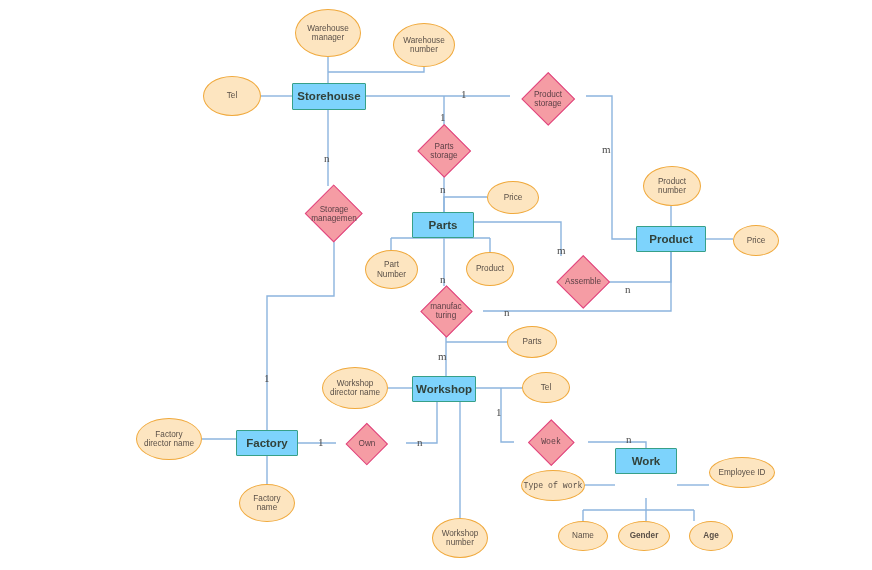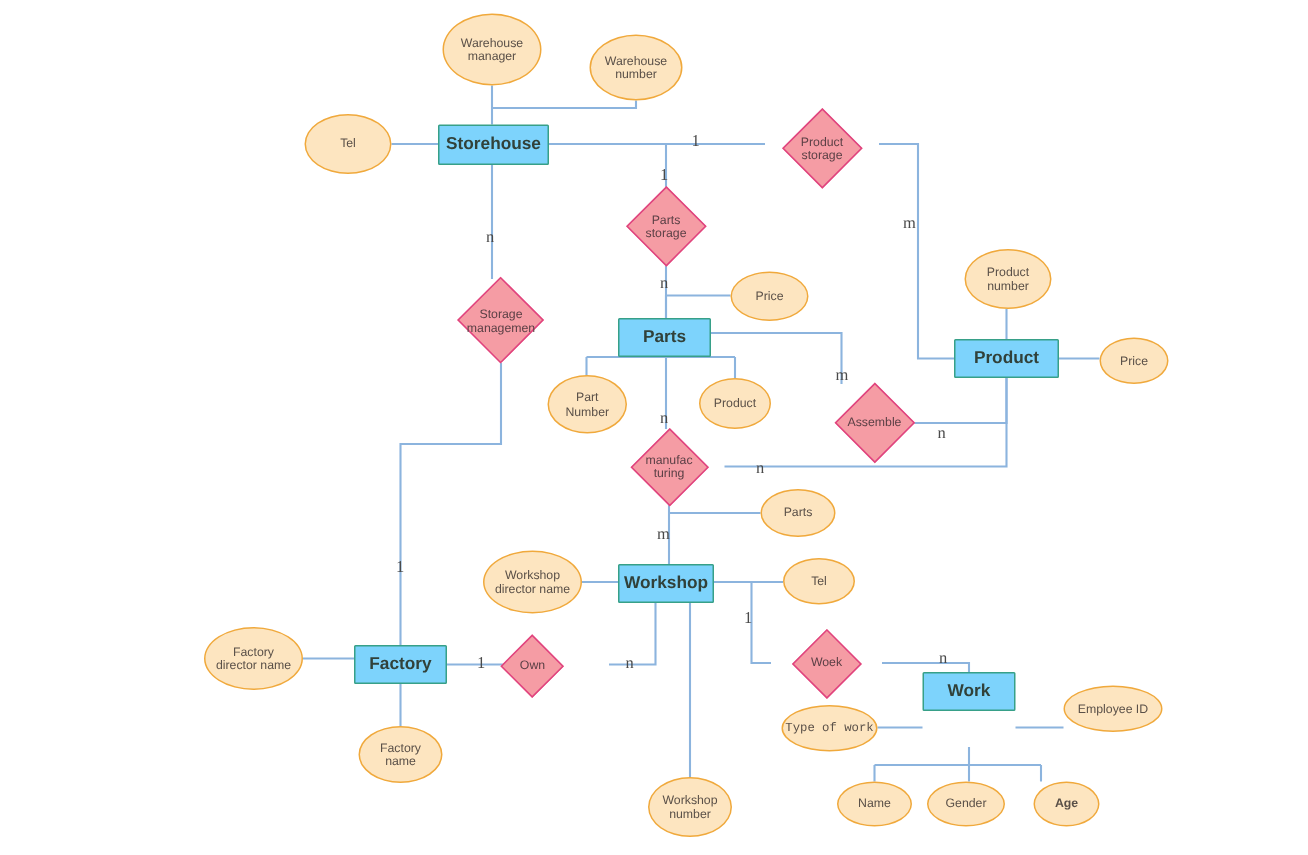--- a/index.html
+++ b/index.html
@@ -171,35 +171,35 @@
       <div class="node attr" style="left: 522px; top: 372px; width: 48px; height: 31px;">Tel</div>
       <div class="node attr" style="left: 432px; top: 518px; width: 56px; height: 40px;">Workshop
 number</div>
       <div class="node attr" style="left: 136px; top: 418px; width: 66px; height: 42px;">Factory
 director name</div>
       <div class="node attr" style="left: 239px; top: 484px; width: 56px; height: 38px;">Factory
 name</div>
       <div class="node attr" style="left: 521px; top: 470px; width: 64px; height: 31px; font-family: Liberation Mono, monospace;">Type of work</div>
       <div class="node attr" style="left: 709px; top: 457px; width: 66px; height: 31px;">Employee ID</div>
       <div class="node attr" style="left: 558px; top: 521px; width: 50px; height: 30px;">Name</div>
-      <div class="node attr" style="left: 618px; top: 521px; width: 52px; height: 30px;">Gender</div>
+      <div class="node attr" style="left: 618px; top: 521px; width: 52px; height: 30px; font-weight: bold;">Gender</div>
       <div class="node attr" style="left: 689px; top: 521px; width: 44px; height: 30px; font-weight: bold;">Age</div>
     </div>
   <div id="relationships">
       <div class="node rel" style="left: 510px; top: 73px; width: 76px; height: 52px;"><div class="dshape" style="width: 38.48px; height: 38.48px; left: 18.76px; top: 6.76px;"></div><span class="dlabel">Product
 storage</span></div>
       <div class="node rel" style="left: 406px; top: 125px; width: 76px; height: 52px;"><div class="dshape" style="width: 38.48px; height: 38.48px; left: 18.76px; top: 6.76px;"></div><span class="dlabel">Parts
 storage</span></div>
       <div class="node rel" style="left: 286px; top: 186px; width: 96px; height: 56px;"><div class="dshape" style="width: 41.44px; height: 41.44px; left: 27.28px; top: 7.28px;"></div><span class="dlabel">Storage
 managemen</span></div>
       <div class="node rel" style="left: 541px; top: 256px; width: 84px; height: 52px;"><div class="dshape" style="width: 38.48px; height: 38.48px; left: 22.76px; top: 6.76px;"></div><span class="dlabel">Assemble</span></div>
       <div class="node rel" style="left: 409px; top: 286px; width: 74px; height: 50px;"><div class="dshape" style="width: 37px; height: 37px; left: 18.5px; top: 6.5px;"></div><span class="dlabel">manufac
 turing</span></div>
-      <div class="node rel" style="left: 320px; top: 424px; width: 70px; height: 40px;"><div class="dshape" style="width: 29.6px; height: 29.6px; left: 20.2px; top: 5.2px;"></div><span class="dlabel">Own</span></div>
-      <div class="node rel" style="left: 514px; top: 420px; width: 74px; height: 44px;"><div class="dshape" style="width: 32.56px; height: 32.56px; left: 20.72px; top: 5.72px;"></div><span class="dlabel">Woek</span></div>
+      <div class="node rel" style="left: 332px; top: 424px; width: 70px; height: 40px;"><div class="dshape" style="width: 29.6px; height: 29.6px; left: 20.2px; top: 5.2px;"></div><span class="dlabel">Own</span></div>
+      <div class="node rel" style="left: 514px; top: 420px; width: 74px; height: 44px; font-family: Liberation Mono, monospace;"><div class="dshape" style="width: 32.56px; height: 32.56px; left: 20.72px; top: 5.72px;"></div><span class="dlabel">Woek</span></div>
     </div>
   <div id="cards">
       <div class="card" style="left: 461px; top: 89px;">1</div>
       <div class="card" style="left: 440px; top: 112px;">1</div>
       <div class="card" style="left: 602px; top: 144px;">m</div>
       <div class="card" style="left: 440px; top: 184px;">n</div>
       <div class="card" style="left: 324px; top: 153px;">n</div>
       <div class="card" style="left: 557px; top: 245px;">m</div>
       <div class="card" style="left: 440px; top: 274px;">n</div>
       <div class="card" style="left: 625px; top: 284px;">n</div>

